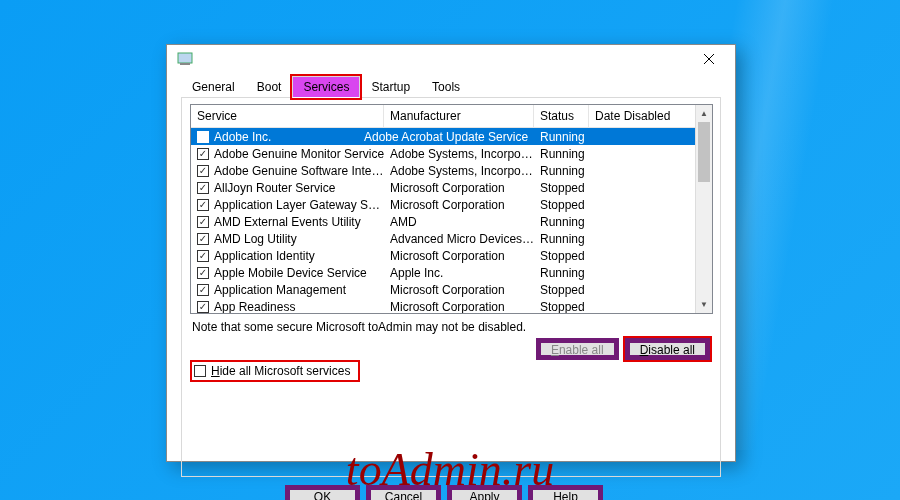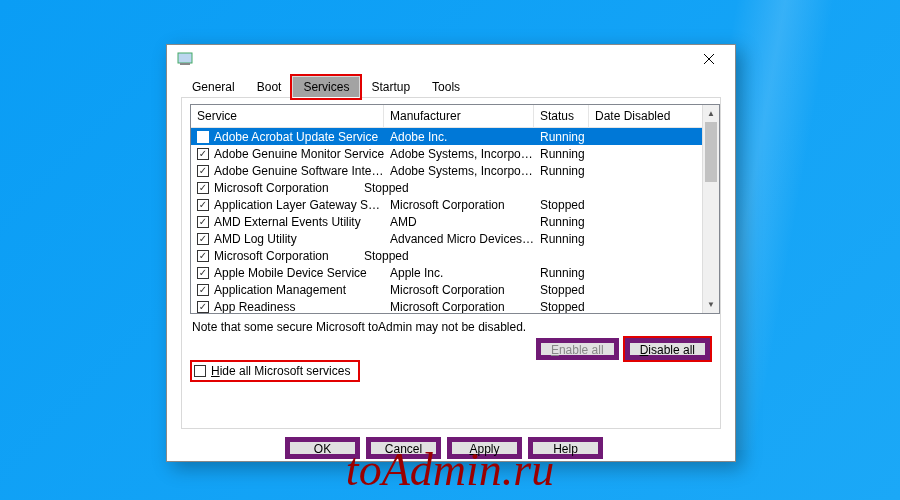--- a/index.html
+++ b/index.html
@@ -54,32 +54,32 @@
   .tab {
     padding: 3px 10px;
     border: 1px solid transparent;
     cursor: default;
     position: relative;
     top: 1px;
   }
   .tab.active {
     border: 1px solid #d9d9d9;
     border-bottom: 1px solid #fff;
-    background: #a3a3a3;
+    background: #d946ef;
     z-index: 2;
   }
   .tab.highlight-red {
     outline: 2px solid #e20000;
     outline-offset: 0px;
   }
   .tab-body {
     margin: 0 14px 8px 14px;
     border: 1px solid #d9d9d9;
-    height: 332px;
-    padding: 6px 0 6px 8px;
+    height: 380px;
+    padding: 6px 7px 6px 8px;
     position: relative;
   }
   .listview {
     border: 1px solid #828790;
     height: 210px;
     overflow: hidden;
     position: relative;
     background: #fff;
   }
   .lv-head {
@@ -231,41 +231,42 @@
     <div class="listview">
       <div class="lv-head">
         <div class="lv-col c-svc">Service</div>
         <div class="lv-col c-man">Manufacturer</div>
         <div class="lv-col c-status">Status</div>
         <div class="lv-col c-date">Date Disabled</div>
       </div>
       <div class="lv-rows" id="lv-rows">
           <div class="row sel">
             <span class="chk on"></span>
+            <span class="cell man">Adobe Inc.</span>
             <span class="cell svc">Adobe Acrobat Update Service</span>
-            <span class="cell man">Adobe Inc.</span>
             <span class="cell status">Running</span>
             <span class="cell date"></span>
           </div>
           <div class="row">
             <span class="chk on"></span>
             <span class="cell svc">Adobe Genuine Monitor Service</span>
             <span class="cell man">Adobe Systems, Incorpora...</span>
             <span class="cell status">Running</span>
             <span class="cell date"></span>
           </div>
           <div class="row">
             <span class="chk on"></span>
             <span class="cell svc">Adobe Genuine Software Integri...</span>
             <span class="cell man">Adobe Systems, Incorpora...</span>
             <span class="cell status">Running</span>
             <span class="cell date"></span>
           </div>
           <div class="row">
             <span class="chk on"></span>
+            <span class="cell svc">AllJoyn Router Service</span>
             <span class="cell man">Microsoft Corporation</span>
             <span class="cell status">Stopped</span>
             <span class="cell date"></span>
           </div>
           <div class="row">
             <span class="chk on"></span>
             <span class="cell svc">Application Layer Gateway Service</span>
             <span class="cell man">Microsoft Corporation</span>
             <span class="cell status">Stopped</span>
             <span class="cell date"></span>
@@ -279,20 +280,21 @@
           </div>
           <div class="row">
             <span class="chk on"></span>
             <span class="cell svc">AMD Log Utility</span>
             <span class="cell man">Advanced Micro Devices, I...</span>
             <span class="cell status">Running</span>
             <span class="cell date"></span>
           </div>
           <div class="row">
             <span class="chk on"></span>
+            <span class="cell svc">Application Identity</span>
             <span class="cell man">Microsoft Corporation</span>
             <span class="cell status">Stopped</span>
             <span class="cell date"></span>
           </div>
           <div class="row">
             <span class="chk on"></span>
             <span class="cell svc">Apple Mobile Device Service</span>
             <span class="cell man">Apple Inc.</span>
             <span class="cell status">Running</span>
             <span class="cell date"></span>

